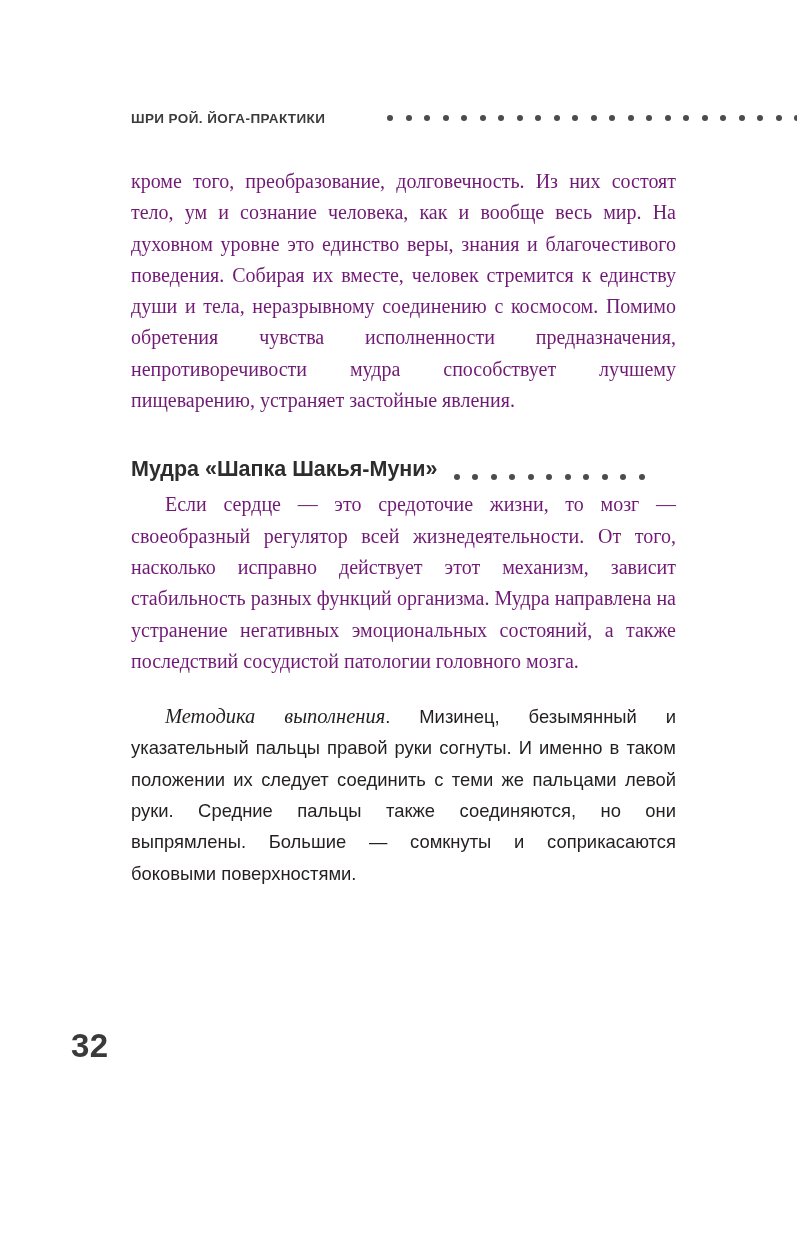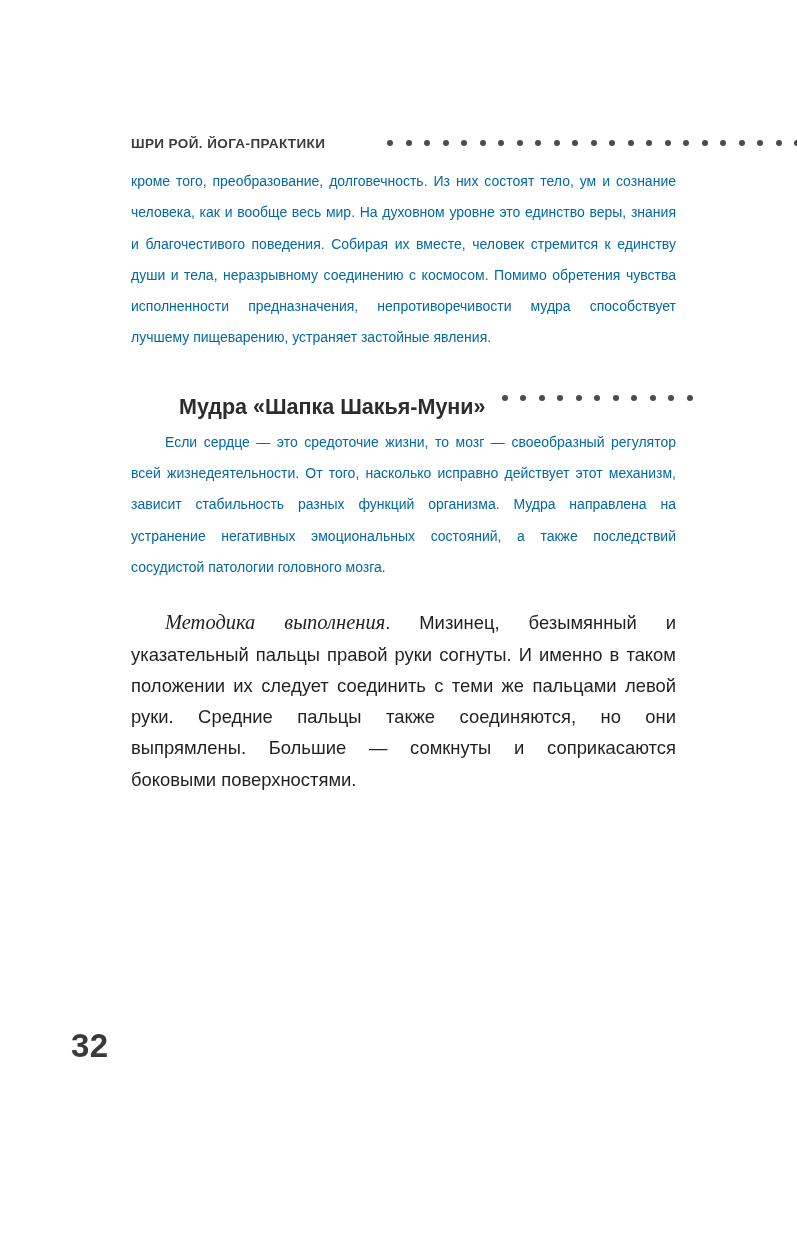--- a/index.html
+++ b/index.html
@@ -20,21 +20,21 @@
     position: absolute;
     left: 0; top: 0;
     width: 797px;
     height: 1240px;
   }
 
   
   .header {
     position: absolute;
     left: 131px;
-    top: 133px;
+    top: 108px;
     width: 545px;
     height: 20px;
     display: flex;
     align-items: center;
     gap: 48px;
   }
   .header-title {
     font-family: "Liberation Sans", sans-serif;
     font-size: 13.5px;
     font-weight: 700;
@@ -66,25 +66,25 @@
     top: 166px;
     width: 545px;
   }
 
   p {
     margin: 0;
     padding: 0;
   }
 
   .serif-par {
-    font-family: Liberation Sans, sans-serif;
-    font-size: 14px;
+    font-family: Liberation Serif, serif;
+    font-size: 20px;
     line-height: 31.3px;
     text-align: justify;
-    color: #0369a1;
+    color: #701a75;
     -webkit-hyphens: manual;
     hyphens: manual;
   }
 
   .sans-par {
     font-family: "Liberation Sans", sans-serif;
     font-size: 18.4px;
     line-height: 31.3px;
     text-align: justify;
     color: #231f20;
@@ -96,24 +96,23 @@
   }
 
   .indent { text-indent: 34px; }
 
   .gap-a { margin-top: 25px; }
   .gap-c { margin-top: 24px; }
 
   
   .subhead-row {
     display: flex;
-    align-items: flex-start;
+    align-items: flex-end;
     margin-top: 41px;
     margin-bottom: 7px;
-    margin-left: 48px;
   }
   .subhead {
     font-family: "Liberation Sans", sans-serif;
     font-size: 21.5px;
     font-weight: 700;
     color: #2d2d2d;
     white-space: nowrap;
   }
   .subhead-dots {
     flex: 1;

